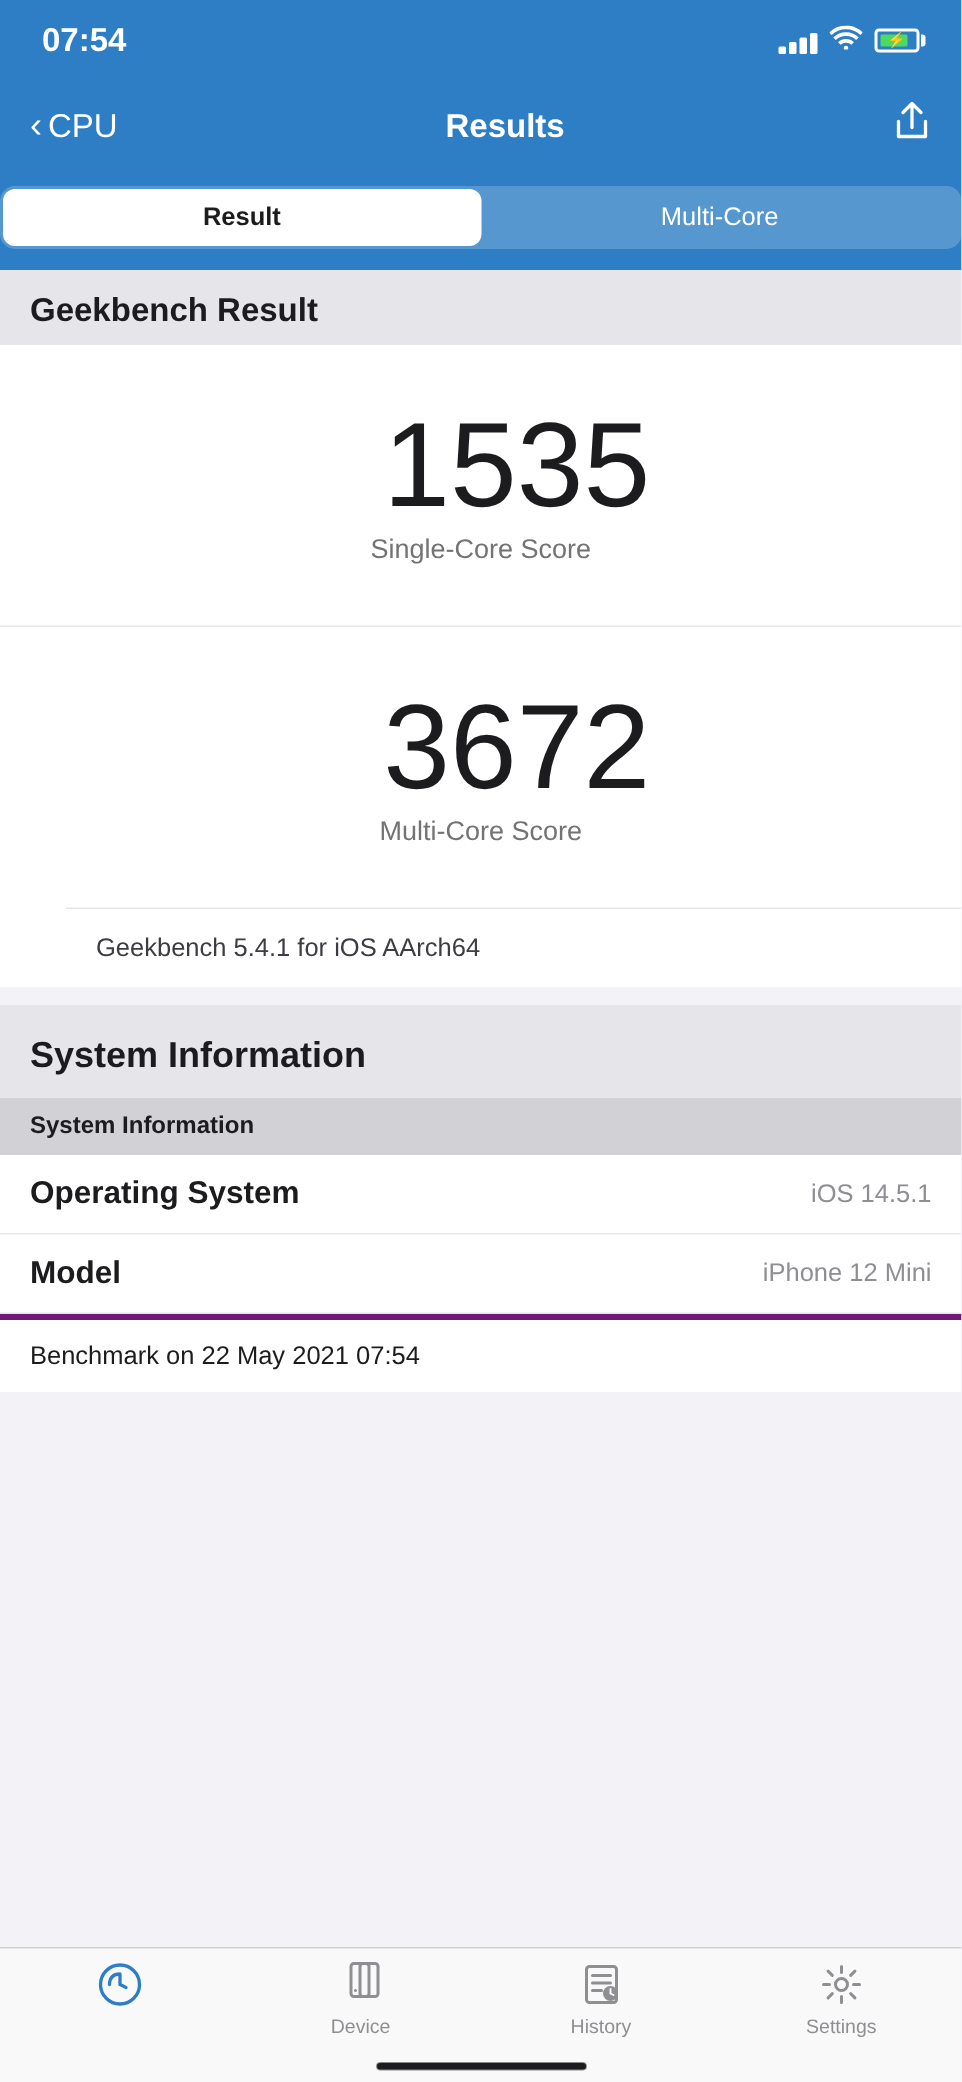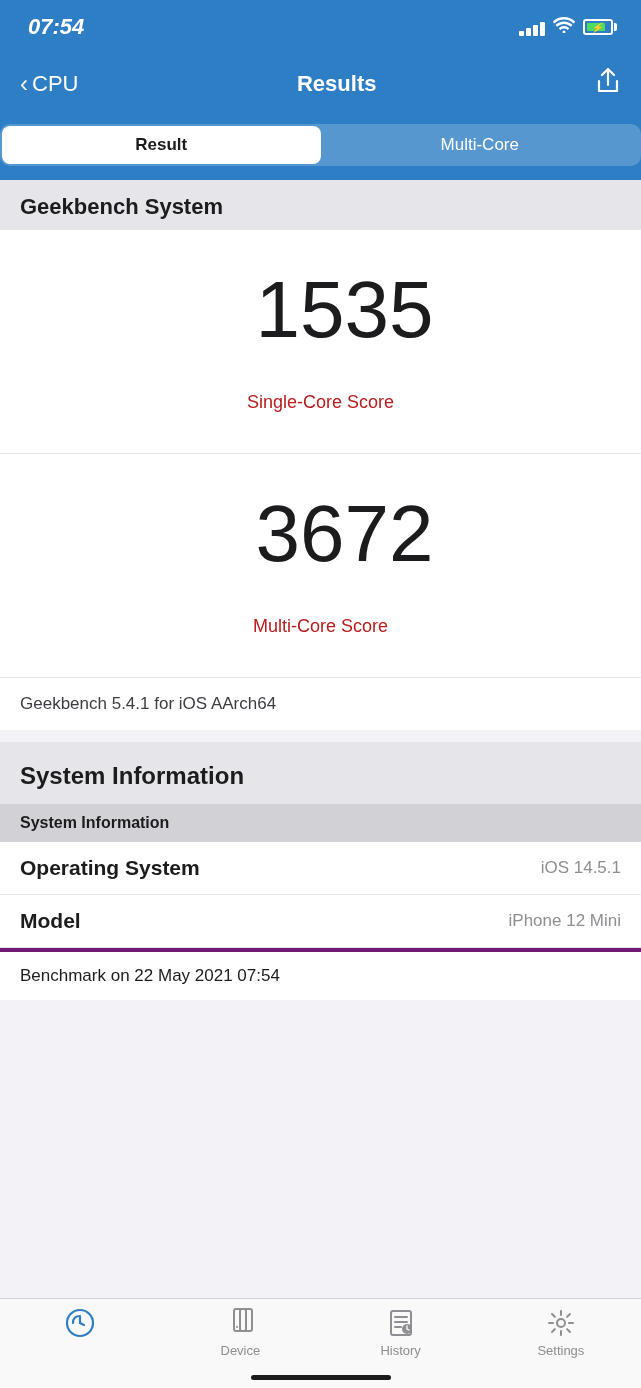--- a/index.html
+++ b/index.html
@@ -13,21 +13,20 @@
     }
 
     
     .status-bar {
       background: #2d7ec4;
       height: 54px;
       display: flex;
       align-items: center;
       justify-content: space-between;
       padding: 0 28px;
-      font-style: italic;
     }
     .status-time {
       color: white;
       font-size: 22px;
       font-weight: 600;
     }
     .status-icons {
       display: flex;
       align-items: center;
       gap: 8px;
@@ -173,29 +172,29 @@
     }
     .score-number {
       font-size: 80px;
       font-weight: 300;
       color: #1c1c1e;
       line-height: 1;
       margin-left: 48px;
     }
     .score-label {
       font-size: 18px;
-      color: #b91c1c;
-      margin-top: 36px;
+      color: #737373;
     }
 
     
     .info-row {
       background: white;
       padding: 16px 20px;
       border-top: 1px solid #e5e5ea;
+      margin-left: 44px;
     }
     .info-row-text {
       font-size: 17px;
       color: #3c3c43;
     }
 
     
     .gray-section {
       background: #e5e5ea;
       padding: 20px 20px 14px;
@@ -342,21 +341,21 @@
 </div>
 
 <div class="segmented-bar">
   <div class="segmented-control">
     <button class="seg-btn active">Result</button>
     <button class="seg-btn">Multi-Core</button>
   </div>
 </div>
 
 <div class="section-header">
-  <span class="section-header-title">Geekbench System</span>
+  <span class="section-header-title">Geekbench Result</span>
 </div>
 
 <div class="scores-white-bg">
 
   <div class="score-area">
     <span class="score-number">1535</span>
     <span class="score-label">Single-Core Score</span>
   </div>
 
   <div class="score-area" style="border-top: 1px solid #e5e5ea;">

